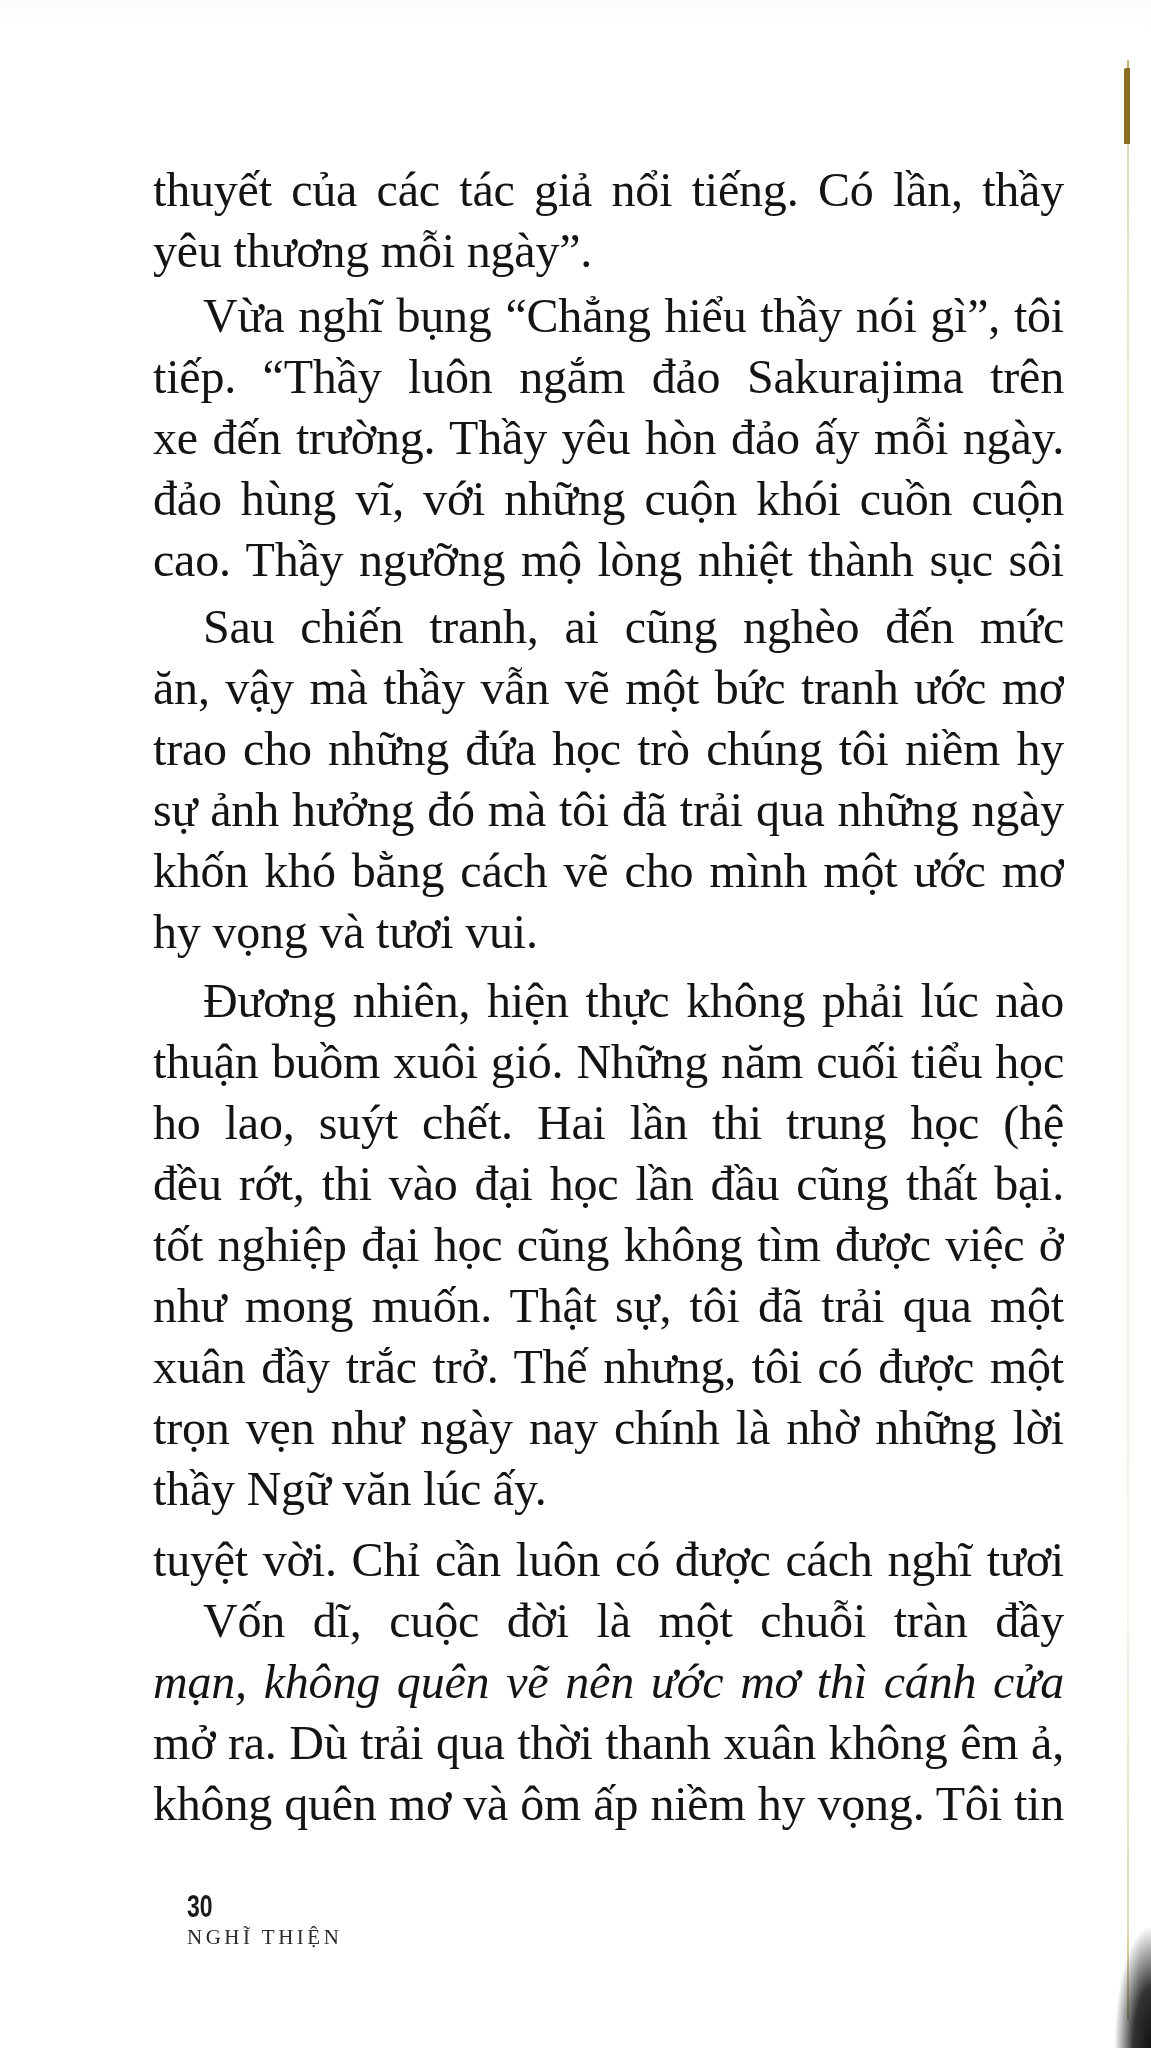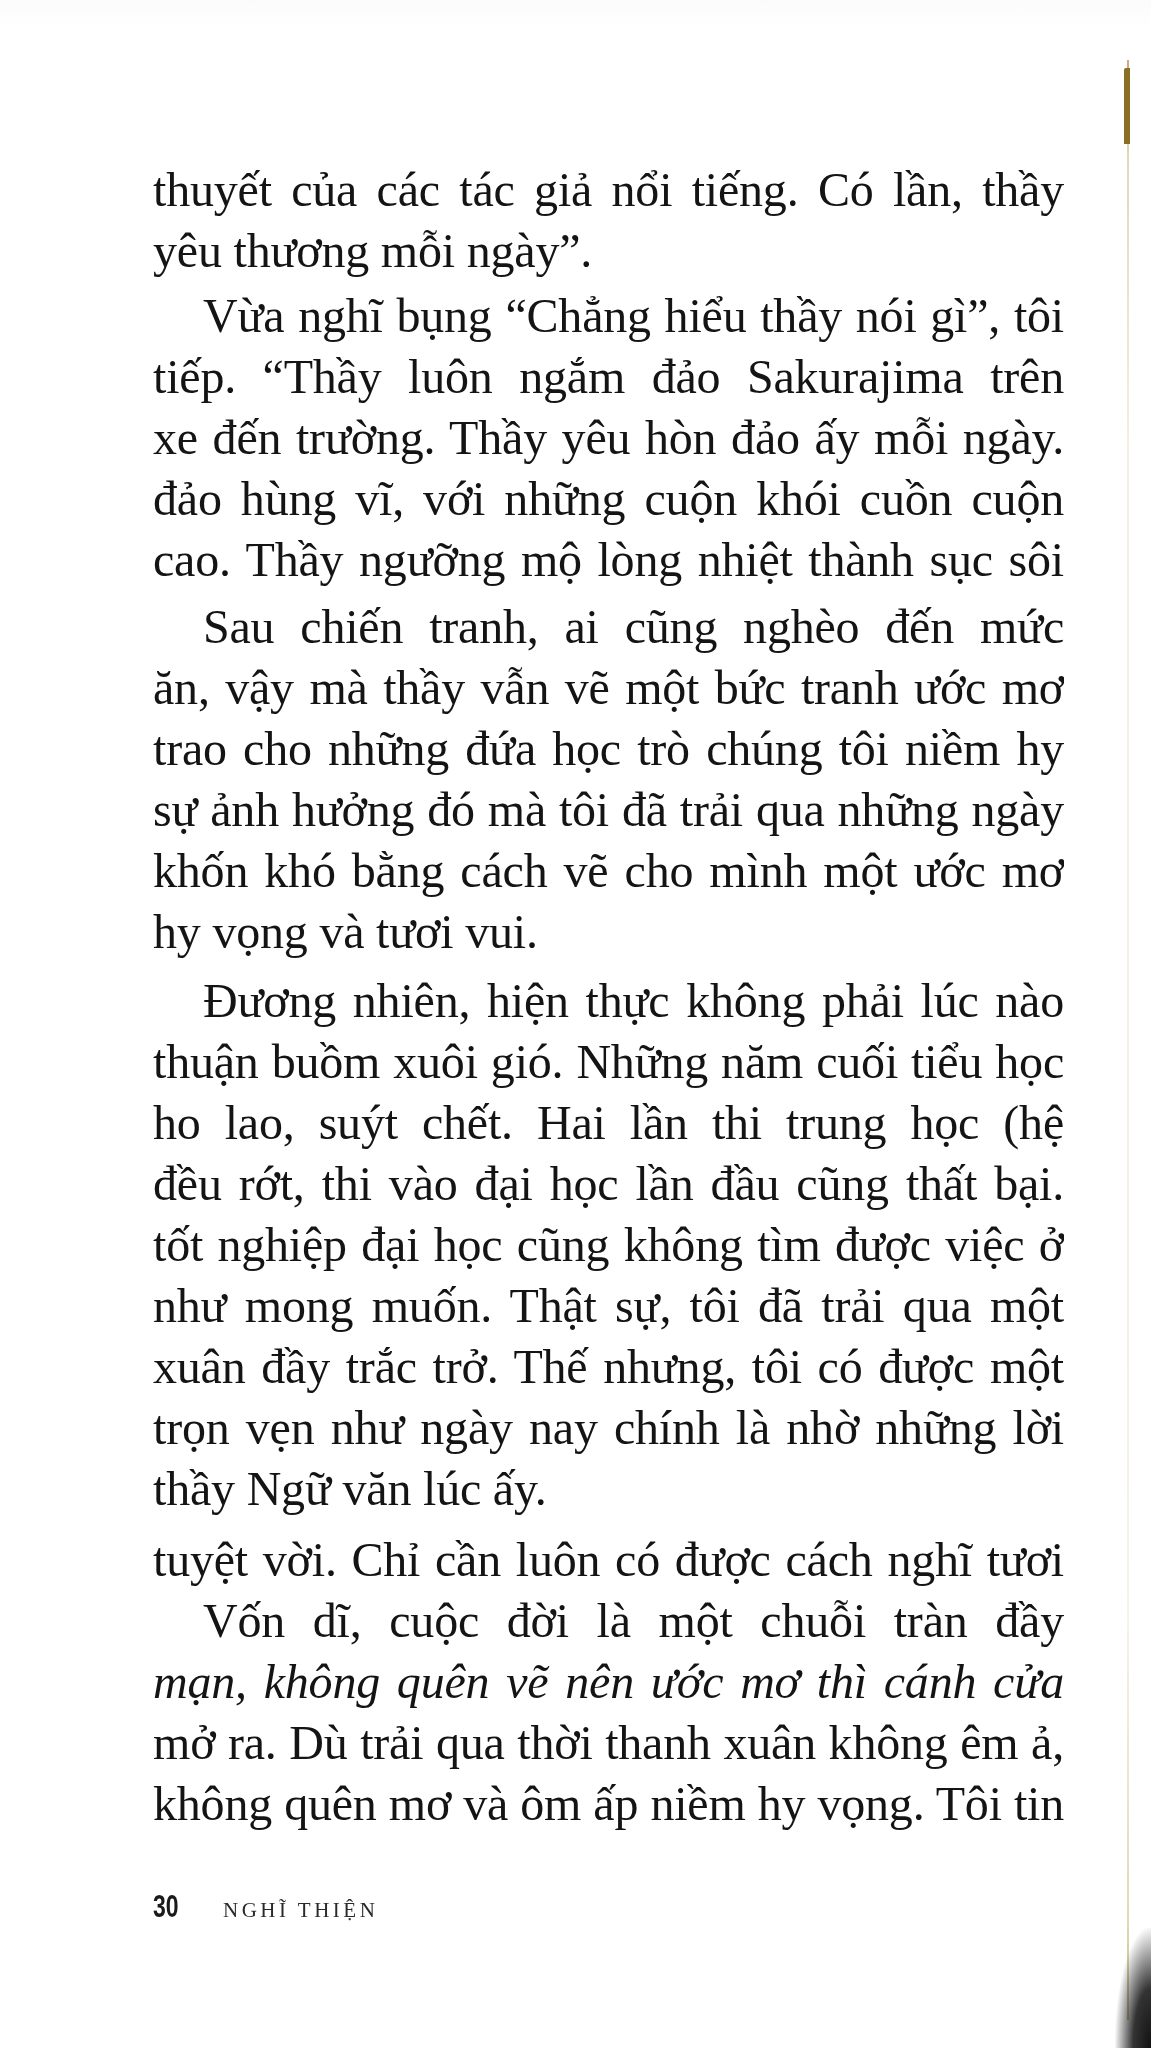--- a/index.html
+++ b/index.html
@@ -67,20 +67,21 @@
   }
   .line.short { text-align-last: left; }
   .line.indent { padding-left: 50px; }
   .footer {
     position: absolute;
     left: 153px;
     top: 1888px;
     height: 44px;
     display: flex;
     align-items: baseline;
+    flex-direction: column;
   }
   .page-number {
     font-family: "Liberation Sans", "DejaVu Sans", sans-serif;
     font-weight: bold;
     font-size: 32px;
     transform: scaleX(0.72);
     transform-origin: left center;
     width: 36px;
     color: #1a1a1a;
   }

